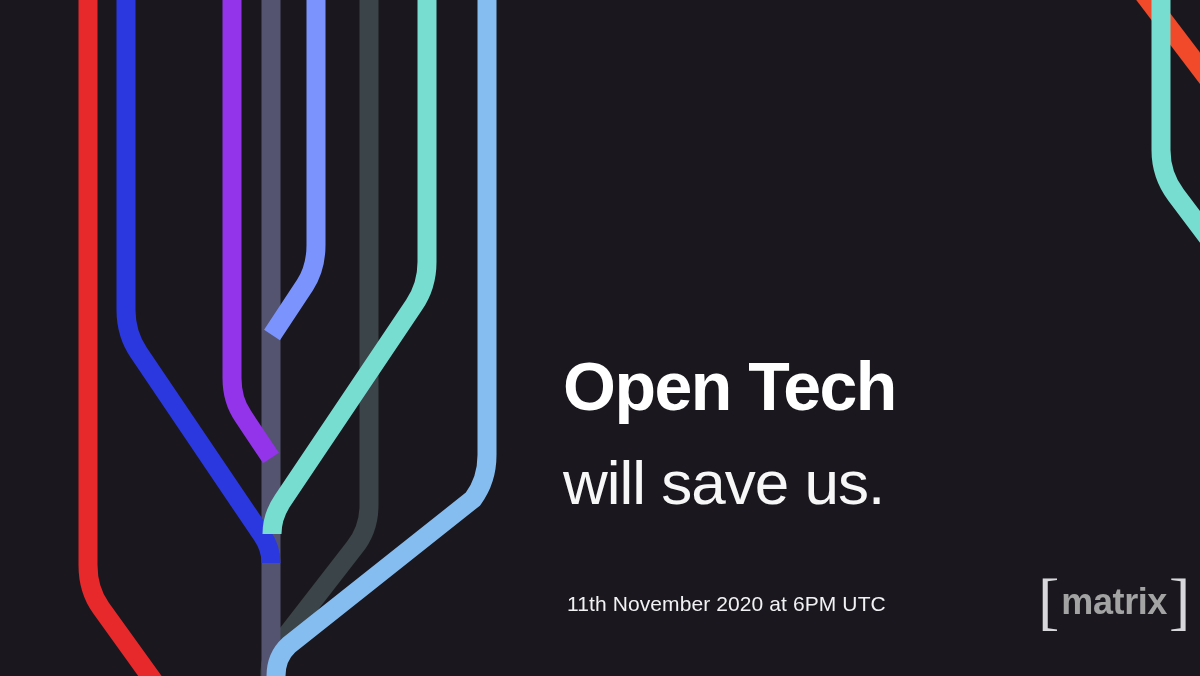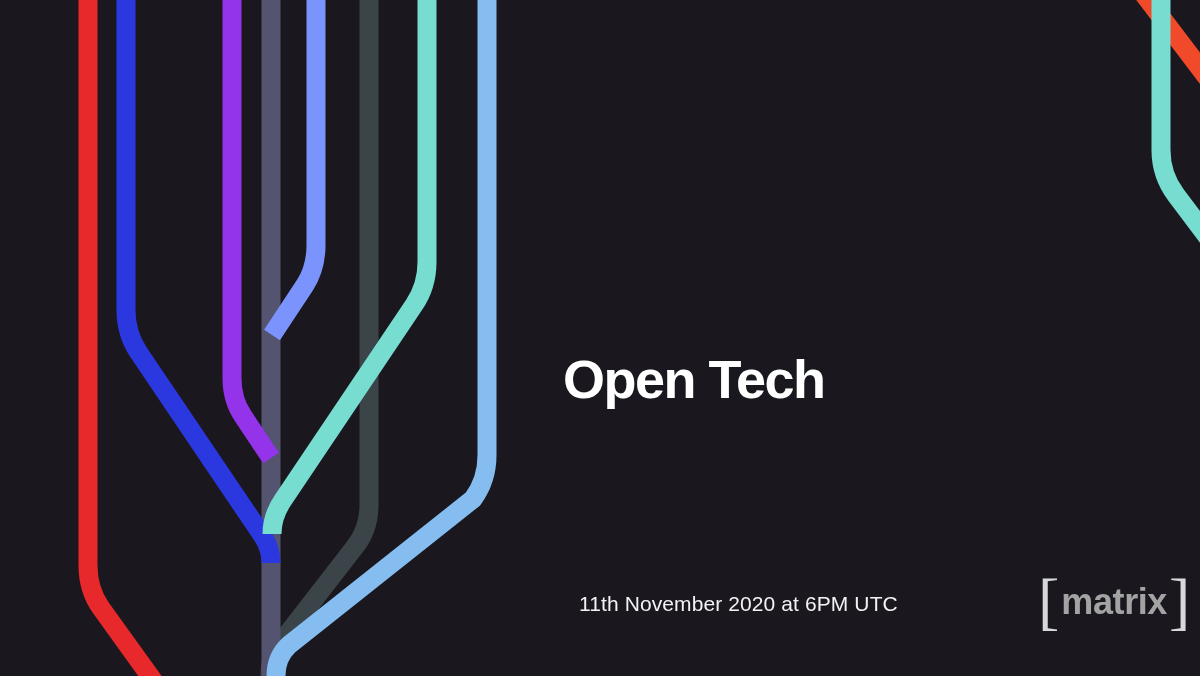--- a/index.html
+++ b/index.html
@@ -28,42 +28,42 @@
     top: 0;
     width: 637px;
     height: 676px;
     z-index: 5;
   }
   .headline {
     position: absolute;
     left: 0;
     top: 352px;
     margin: 0;
-    font-size: 54px;
+    font-size: 68px;
     line-height: 1.0;
     font-weight: 700;
     letter-spacing: -1.5px;
     color: #ffffff;
     white-space: nowrap;
   }
   .subhead {
     position: absolute;
     left: 0;
     top: 452px;
     margin: 0;
     font-size: 62px;
     line-height: 1.0;
     font-weight: 400;
     letter-spacing: -1px;
     color: #f7f7f8;
     white-space: nowrap;
   }
   .datetime {
     position: absolute;
-    left: 16px;
+    left: 4px;
     top: 592px;
     margin: 0;
     font-size: 21px;
     font-weight: 400;
     color: #f2f2f4;
     letter-spacing: 0.1px;
     white-space: nowrap;
   }
   .logo {
     position: absolute;
@@ -119,20 +119,21 @@
 
       <path stroke="#e8292b" d="M 88 -10 L 88 565 Q 88 590 101 608 L 160 690"></path>
 
     </g>
   </svg>
 
   <div class="content">
 
     <h1 class="headline">Open Tech</h1>
 
+    <h2 class="subhead">will save us.</h2>
 
     <p class="datetime">11th November 2020 at 6PM UTC</p>
 
     <div class="logo">
       <span class="logo-bracket left">[</span>
       <span class="logo-word">matrix</span>
       <span class="logo-bracket right">]</span>
     </div>
 
   </div>

